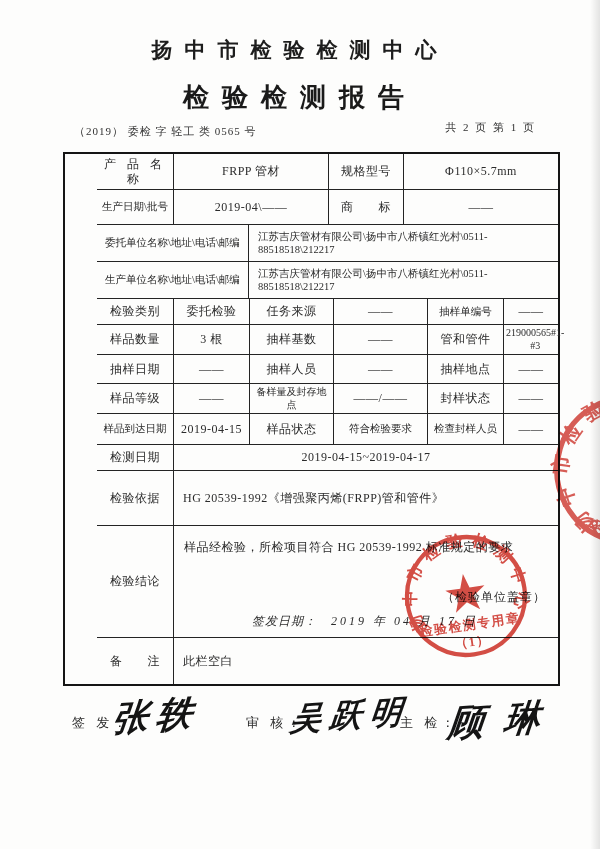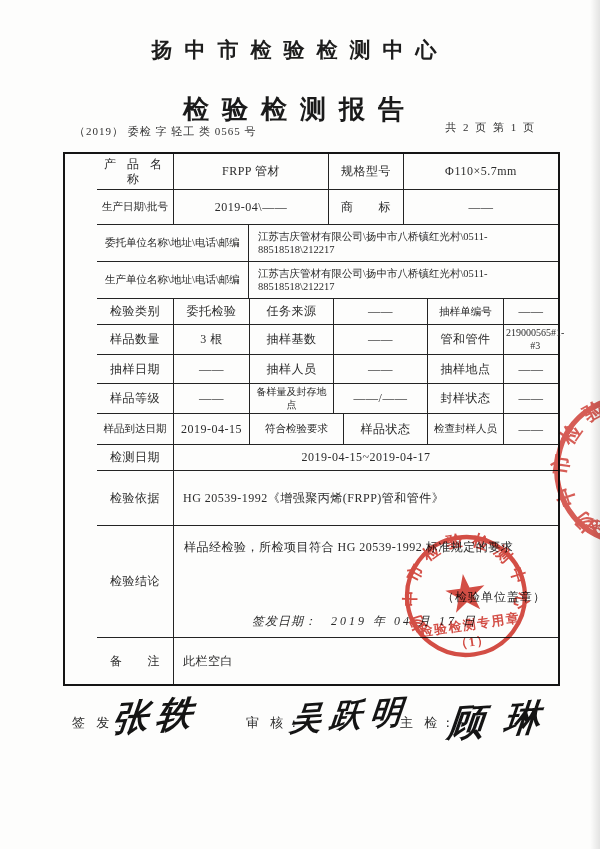--- a/index.html
+++ b/index.html
@@ -3,21 +3,21 @@
 <meta charset="utf-8">
 <style>
   html,body{margin:0;padding:0;}
   body{width:600px;height:849px;background:#e9e9e9;font-family:"Liberation Serif","DejaVu Serif",serif;}
   .page{position:relative;width:600px;height:849px;background:#fdfdfc;overflow:hidden;color:#262626;}
   .page .edge-shade{position:absolute;right:0;top:0;width:10px;height:100%;
     background:linear-gradient(to right,rgba(0,0,0,0),rgba(0,0,0,0.10));pointer-events:none;}
   
   .hdr1{position:absolute;top:36px;left:0;width:100%;text-align:center;
     font-size:21px;font-weight:bold;letter-spacing:12px;color:#1d1d1d;}
-  .hdr2{position:absolute;top:92px;left:0;width:100%;text-align:center;
+  .hdr2{position:absolute;top:80px;left:0;width:100%;text-align:center;
     font-size:26px;font-weight:bold;letter-spacing:13px;color:#1a1a1a;}
   .docno{position:absolute;top:124px;left:74px;font-size:11px;letter-spacing:1px;color:#333;}
   .pageinfo{position:absolute;top:120px;right:64px;font-size:11px;letter-spacing:2px;color:#333;}
   
   .tbl{position:absolute;left:63px;top:152px;width:497px;border:2.2px solid #151515;
     box-sizing:border-box;background:transparent;padding-left:32px;}
   .row{display:flex;border-top:1.5px solid #242424;box-sizing:border-box;}
   .row:first-child{border-top:none;}
   .c{display:flex;align-items:center;justify-content:center;text-align:center;
      border-left:1.5px solid #242424;box-sizing:border-box;font-size:12px;
@@ -126,22 +126,22 @@
       <div class="c w76">——</div>
       <div class="c w84 tiny">备样量及封存地点</div>
       <div class="c w94">——/——</div>
       <div class="c w76">封样状态</div>
       <div class="c fill">——</div>
     </div>
 
     <div class="row" style="height:31px">
       <div class="c w76 small">样品到达日期</div>
       <div class="c w76">2019-04-15</div>
+      <div class="c w84">样品状态</div>
       <div class="c w94 small">符合检验要求</div>
-      <div class="c w84">样品状态</div>
       <div class="c w76 small">检查封样人员</div>
       <div class="c fill">——</div>
     </div>
 
     <div class="row" style="height:26px">
       <div class="c w76">检测日期</div>
       <div class="c fill">2019-04-15~2019-04-17</div>
     </div>
 
     <div class="row" style="height:55px">

